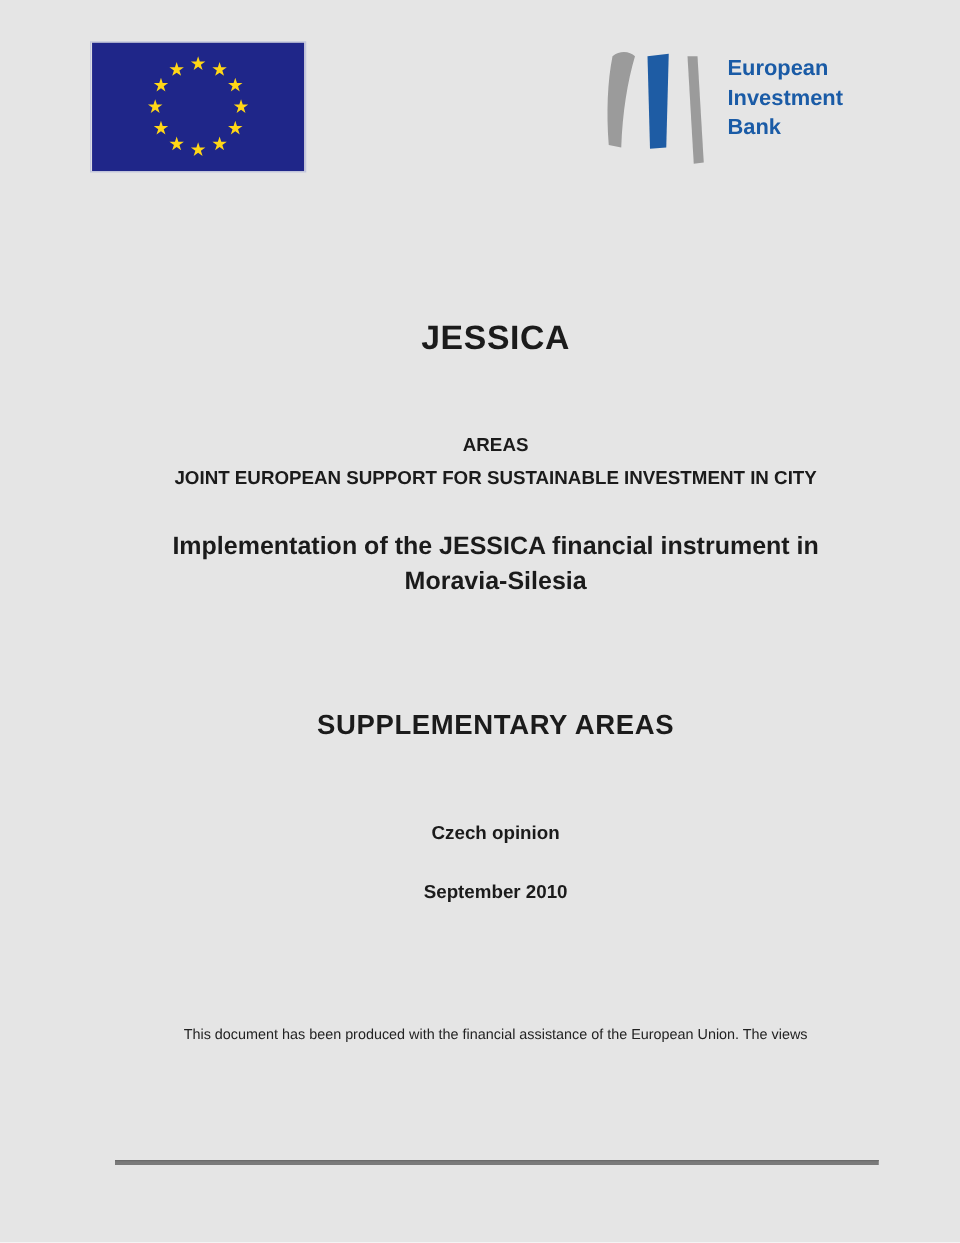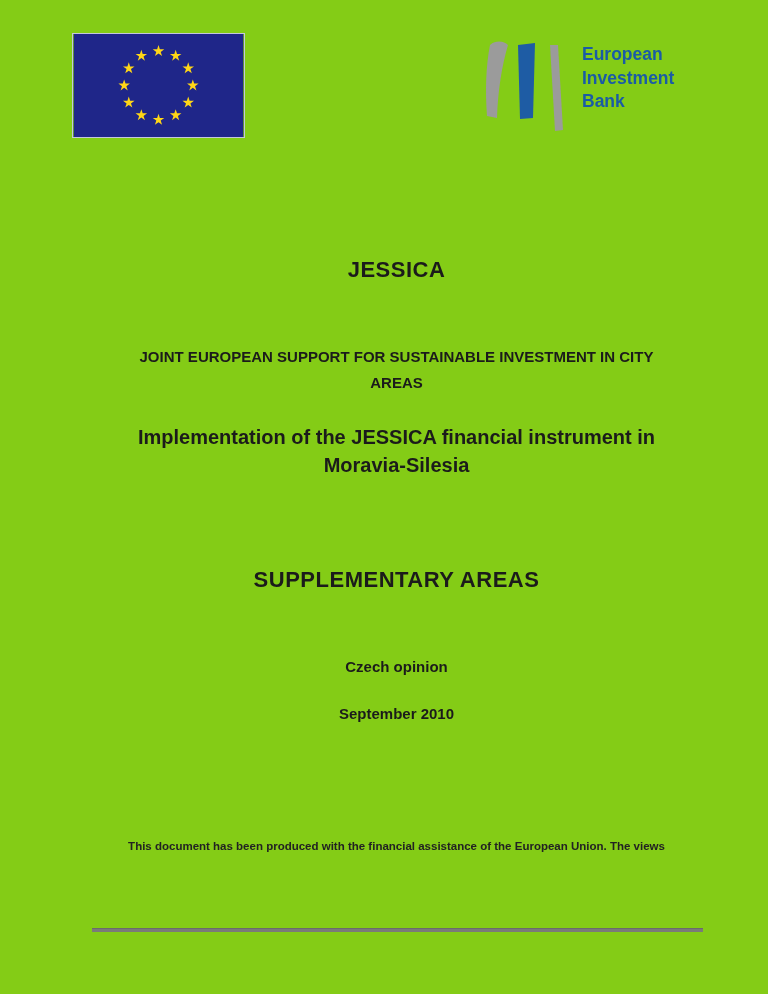--- a/index.html
+++ b/index.html
@@ -5,21 +5,21 @@
   * { margin: 0; padding: 0; box-sizing: border-box; }
   html, body { background: #ffffff; }
   body {
     font-family: "Liberation Sans", sans-serif;
     color: #1b1b1b;
   }
   .page {
     position: relative;
     width: 768px;
     height: 994px;
-    background: #84cc16;
+    background: #e5e5e5;
     overflow: hidden;
   }
 
   
   .eu-flag {
     position: absolute;
     left: 72px; top: 33px;
     width: 173px; height: 105px;
     border: 1px solid #c3c7dd;
   }
@@ -49,21 +49,21 @@
   
   .content {
     position: absolute;
     left: 90px;
     width: 613px;
     text-align: center;
   }
 
   .title-main {
     top: 255px;
-    font-size: 22px;
+    font-size: 27px;
     font-weight: bold;
     line-height: 30px;
     letter-spacing: 0.5px;
   }
   .subtitle {
     top: 344px;
     font-size: 15px;
     font-weight: bold;
     line-height: 26px;
   }
@@ -88,24 +88,23 @@
   }
   .date-line {
     top: 704px;
     font-size: 15px;
     font-weight: bold;
     line-height: 20px;
   }
   .disclaimer {
     top: 820px;
     font-size: 11.5px;
-    font-weight: bold;
+    font-weight: normal;
     line-height: 17.5px;
     color: #222222;
-    margin-top: 18px;
   }
 
   .bottom-rule {
     position: absolute;
     left: 92px; top: 928px;
     width: 611px; height: 4px;
     background: #7a7a7a;
     border-top: 1px solid #6b6b6b;
   }
 </style>
@@ -146,22 +145,22 @@
     <div class="eib-text">
       <div>European</div>
       <div>Investment</div>
       <div>Bank</div>
     </div>
   </div>
 
   <div class="content title-main">JESSICA</div>
 
   <div class="content subtitle">
+    <div>AREAS</div>
     <div>JOINT EUROPEAN SUPPORT FOR SUSTAINABLE INVESTMENT IN CITY</div>
-    <div>AREAS</div>
   </div>
 
   <div class="content heading">
     <div>Implementation of the JESSICA financial instrument in</div>
     <div>Moravia-Silesia</div>
   </div>
 
   <div class="content study-type">SUPPLEMENTARY AREAS</div>
 
   <div class="content version">Czech opinion</div>

